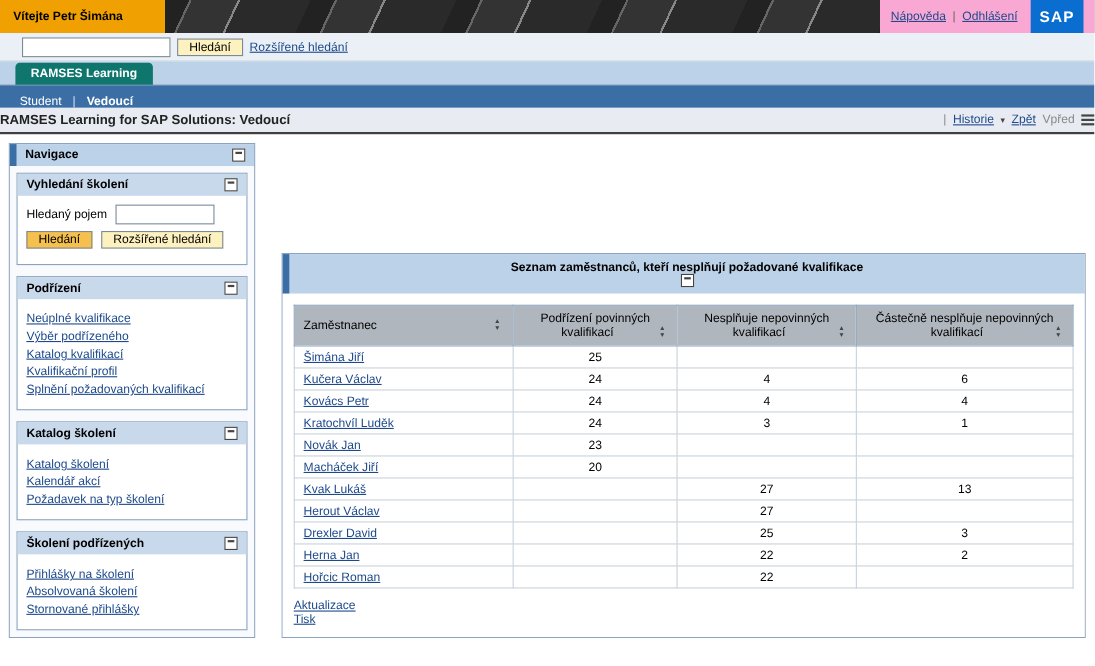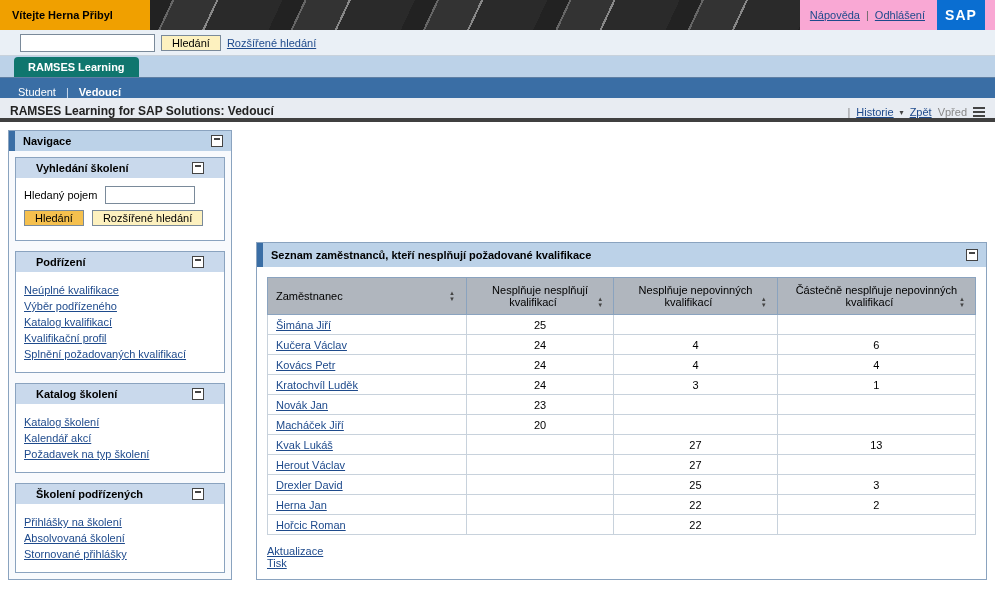--- a/index.html
+++ b/index.html
@@ -21,45 +21,45 @@
 
   
   .tab-strip { background: #bcd2e8; height: 22px; display: flex; align-items: flex-end; border-bottom: 1px solid #5f7fa3; padding-left: 14px; }
   .tab { background: #0f766e; color: #fff; font-weight: bold; padding: 4px 14px; border-top-left-radius: 4px; border-top-right-radius: 4px; margin-top: 2px; font-size: 11px; }
   .tab-strip2 { background: #3a6ea5; color: #fff; height: 20px; display: flex; align-items: flex-end; padding-left: 18px; gap: 10px; font-size: 11px; }
   .tab-strip2 .divider { color: #cfe0f2; }
   .tab-strip2 span.link { cursor: pointer; }
   .tab-strip2 span.active { font-weight: bold; }
 
   
-  .page-title-row { background: #e8ecf2; height: 24px; display: flex; align-items: flex-end; justify-content: space-between; padding: 0 10px; border-bottom: 4px solid #404040; }
+  .page-title-row { background: #e8ecf2; height: 24px; display: flex; align-items: center; justify-content: space-between; padding: 0 0; border-bottom: 2px solid #404040; }
   .page-title { font-weight: bold; font-size: 12px; color: #222; }
   .page-title-links { font-size: 11px; display: flex; gap: 6px; align-items: center; }
   .page-title-links .disabled { color: #888; text-decoration: none; }
 
   
   .content { display: flex; padding: 8px; gap: 24px; align-items: flex-end; }
 
   
   .nav-col { width: 224px; border: 1px solid #8aa3bf; }
   .nav-header { background: #bcd2e8; font-weight: bold; padding: 4px 8px; border-left: 6px solid #3a6ea5; display: flex; justify-content: space-between; align-items: center; }
   .tray-icon { width: 12px; height: 12px; border: 1px solid #444; background: #fff; position: relative; cursor: pointer; }
   .tray-icon::after { content: ""; position: absolute; left: 2px; right: 2px; top: 2px; height: 2px; background: #444; }
   .nav-body { background: #f8fafd; padding: 6px; }
   .nav-panel { border: 1px solid #8aa3bf; margin-bottom: 10px; background: #fff; }
   .nav-panel:last-child { margin-bottom: 0; }
-  .nav-panel-head { background: #c9d9ec; font-weight: bold; padding: 4px 20px; display: flex; justify-content: space-between; align-items: center; }
+  .nav-panel-head { background: #c9d9ec; font-weight: bold; padding: 4px 8px; display: flex; justify-content: space-between; align-items: center; }
   .nav-panel-body { padding: 8px; }
   .search-panel .row { display: flex; align-items: center; gap: 8px; margin-bottom: 6px; }
   .search-panel input[type=text] { width: 90px; height: 18px; border: 1px solid #7a8a9a; padding: 0 3px; font-size: 11px; }
   .nav-links a { display: block; margin: 4px 0; }
 
   
   .main-col { flex: 1; border: 1px solid #8aa3bf; }
-  .main-header { background: #bcd2e8; font-weight: bold; padding: 6px 8px; border-left: 6px solid #3a6ea5; display: flex; justify-content: space-between; align-items: center; }
+  .main-header { background: #bcd2e8; font-weight: bold; padding: 6px 8px; border-left: 6px solid #3a6ea5; display: flex; justify-content: space-between; align-items: center; flex-direction: column; }
   .main-body { padding: 10px; background: #fff; }
 
   table.data { width: 100%; border-collapse: collapse; border: 1px solid #8aa3bf; }
   table.data th { background: #b0b6be; font-weight: normal; padding: 6px 8px; border: 1px solid #8aa3bf; text-align: center; position: relative; font-size: 11px; }
   table.data th:first-child { text-align: left; }
   table.data td { border: 1px solid #c8d2dc; padding: 3px 8px; text-align: center; height: 20px; }
   table.data td:first-child { text-align: left; }
   .sort-icon { width: 8px; height: 12px; display: inline-block; vertical-align: middle; margin-left: 4px; }
   .sort-icon::before { content: "▲"; display: block; font-size: 6px; color: #444; line-height: 6px; }
   .sort-icon::after { content: "▼"; display: block; font-size: 6px; color: #444; line-height: 6px; }
@@ -67,21 +67,21 @@
 
   .table-footer { display: flex; justify-content: space-between; margin-top: 10px; flex-direction: column; }
   .list-icon { width: 12px; height: 10px; display: inline-block; vertical-align: middle; }
   .list-icon span { display: block; height: 2px; background: #444; margin-bottom: 2px; }
 </style>
 </head>
 <body>
 
 <div class="top-banner">
   <div class="welcome-box">
-    <span>Vítejte Herna Přibyl</span>
+    <span>Vítejte Petr Šimána</span>
   </div>
   <div class="banner-img"></div>
   <div class="banner-right">
     <a>Nápověda</a>
     <span style="color:#666">|</span>
     <a>Odhlášení</a>
     <div class="sap-logo">SAP</div>
   </div>
 </div>
 
@@ -188,21 +188,21 @@
       <span>Seznam zaměstnanců, kteří nesplňují požadované kvalifikace</span>
       <span class="tray-icon"></span>
     </div>
     <div class="main-body">
       <table class="data">
         <thead>
           <tr>
             <th style="width:199px"><span>Zaměstnanec</span><span class="sort-col">
                   <span class="sort-icon"></span>
                 </span></th>
-            <th><span>Nesplňuje nesplňují kvalifikací</span><span class="sort-col">
+            <th><span>Podřízení povinných kvalifikací</span><span class="sort-col">
                   <span class="sort-icon"></span>
                 </span></th>
             <th><span>Nesplňuje nepovinných kvalifikací</span><span class="sort-col">
                   <span class="sort-icon"></span>
                 </span></th>
             <th><span>Částečně nesplňuje nepovinných kvalifikací</span><span class="sort-col">
                   <span class="sort-icon"></span>
                 </span></th>
           </tr>
         </thead>

